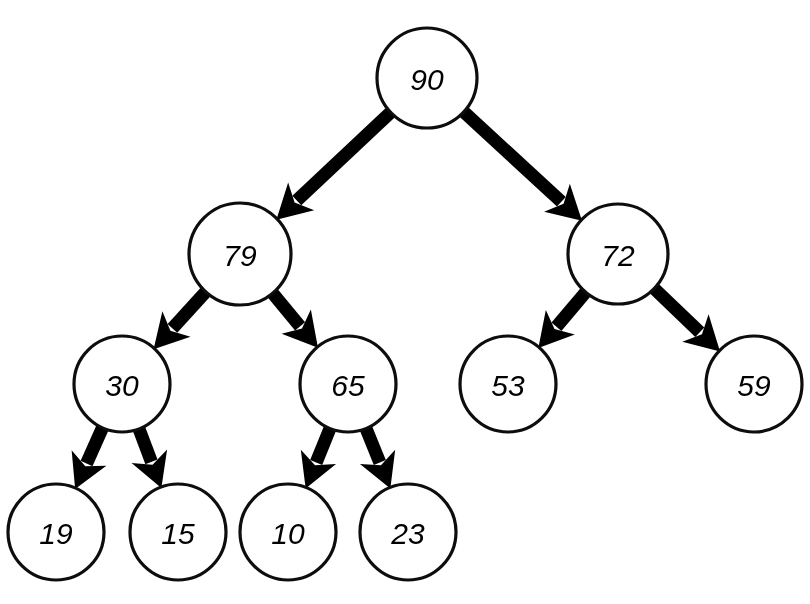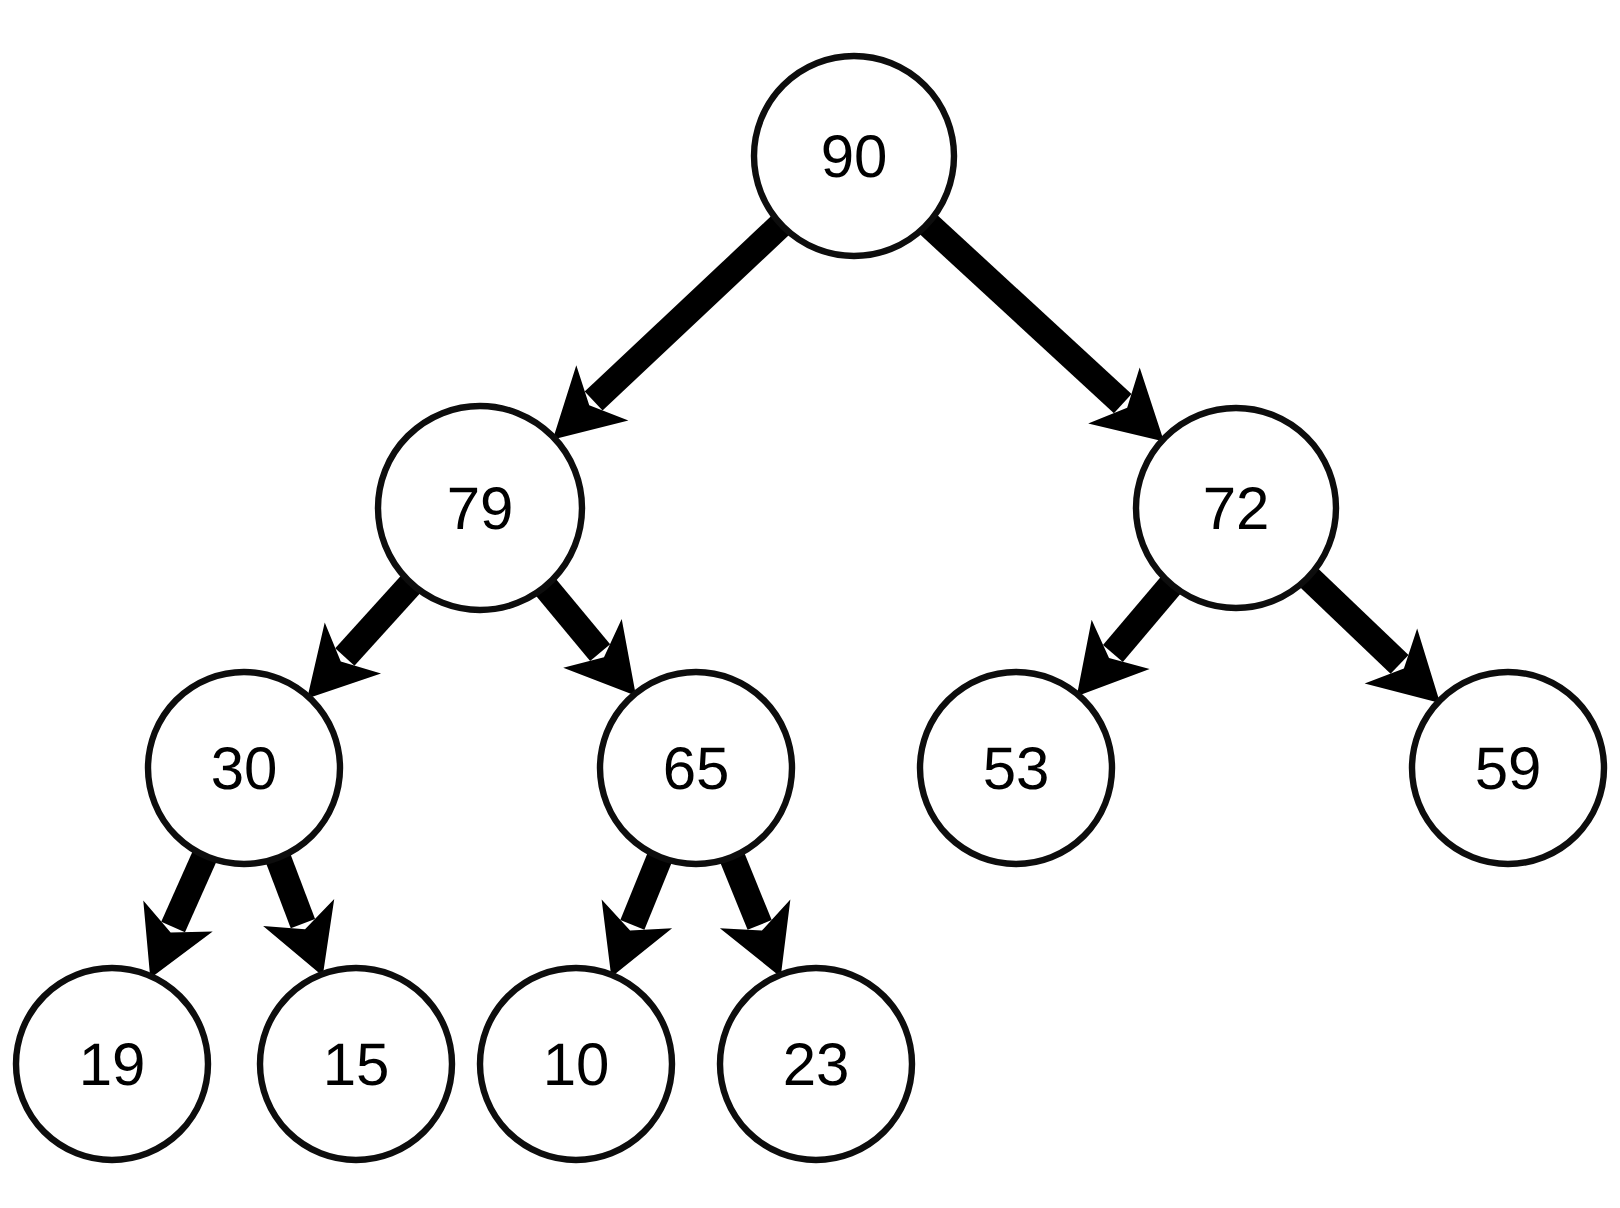--- a/index.html
+++ b/index.html
@@ -9,20 +9,21 @@
   }
   body {
     font-family: "Liberation Sans", sans-serif;
   }
   #canvas {
     position: relative;
     width: 810px;
     height: 604px;
     background: #ffffff;
     overflow: hidden;
+    font-style: italic;
   }
   #tree-svg {
     position: absolute;
     left: 0;
     top: 0;
     width: 810px;
     height: 604px;
   }
   .edge-line {
     stroke: #000000;

